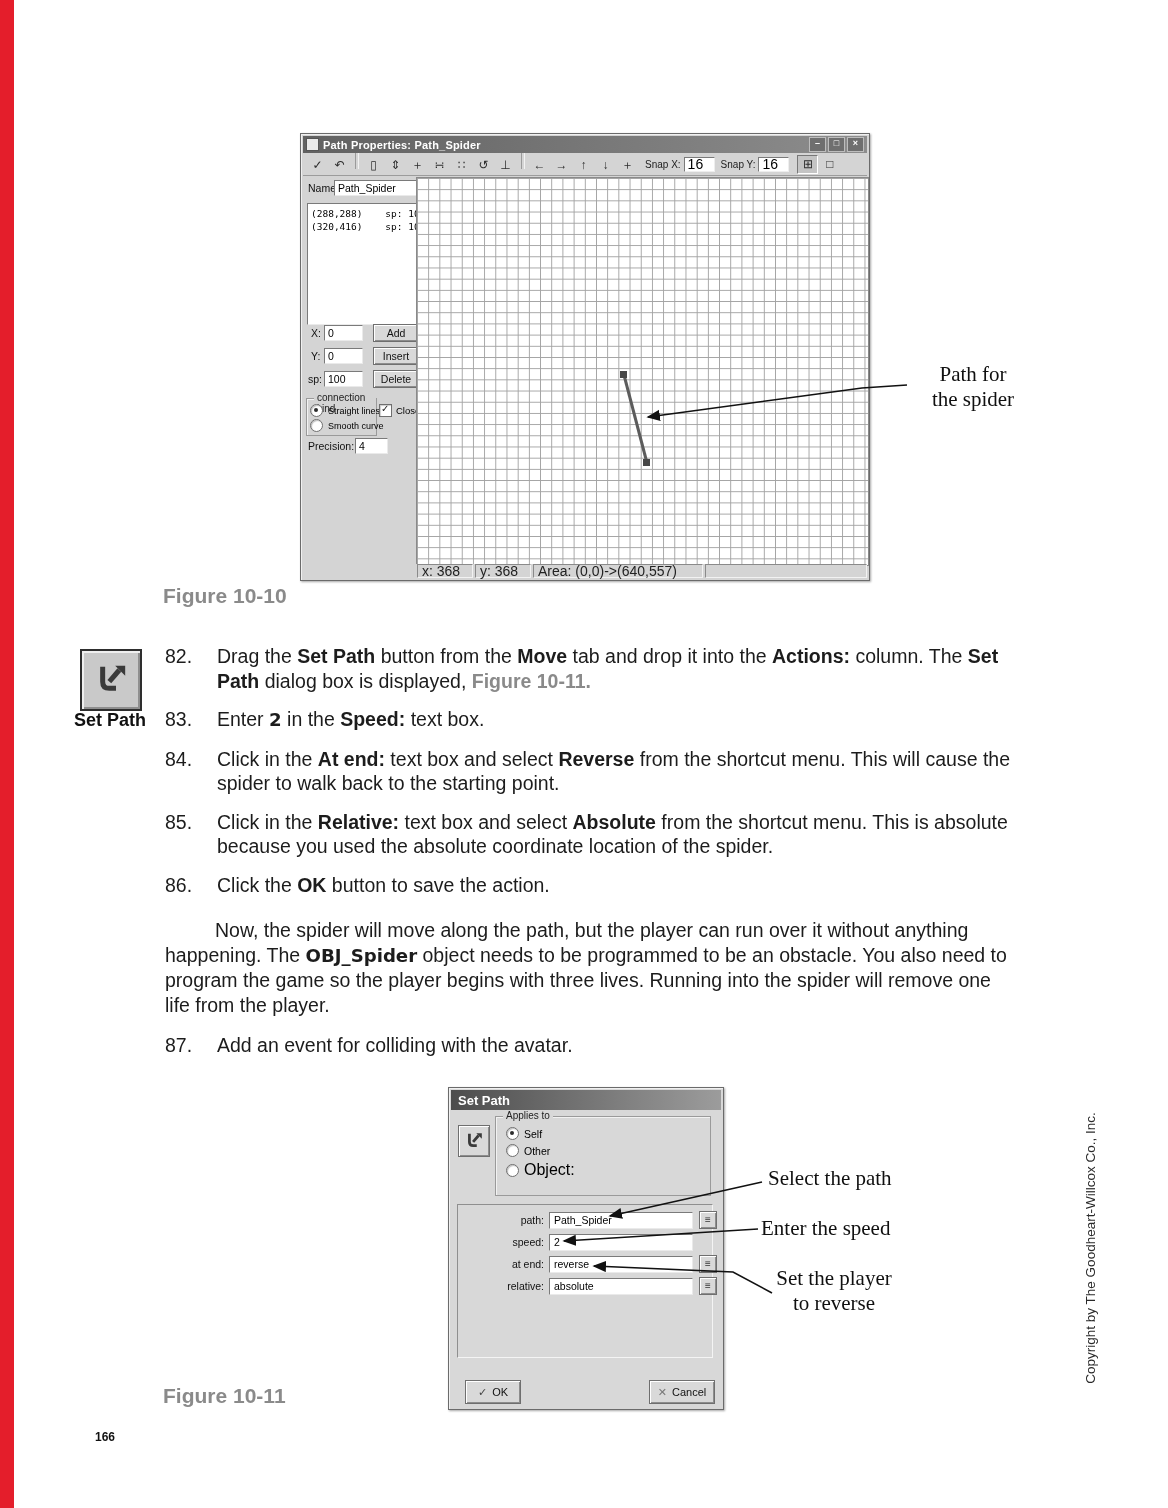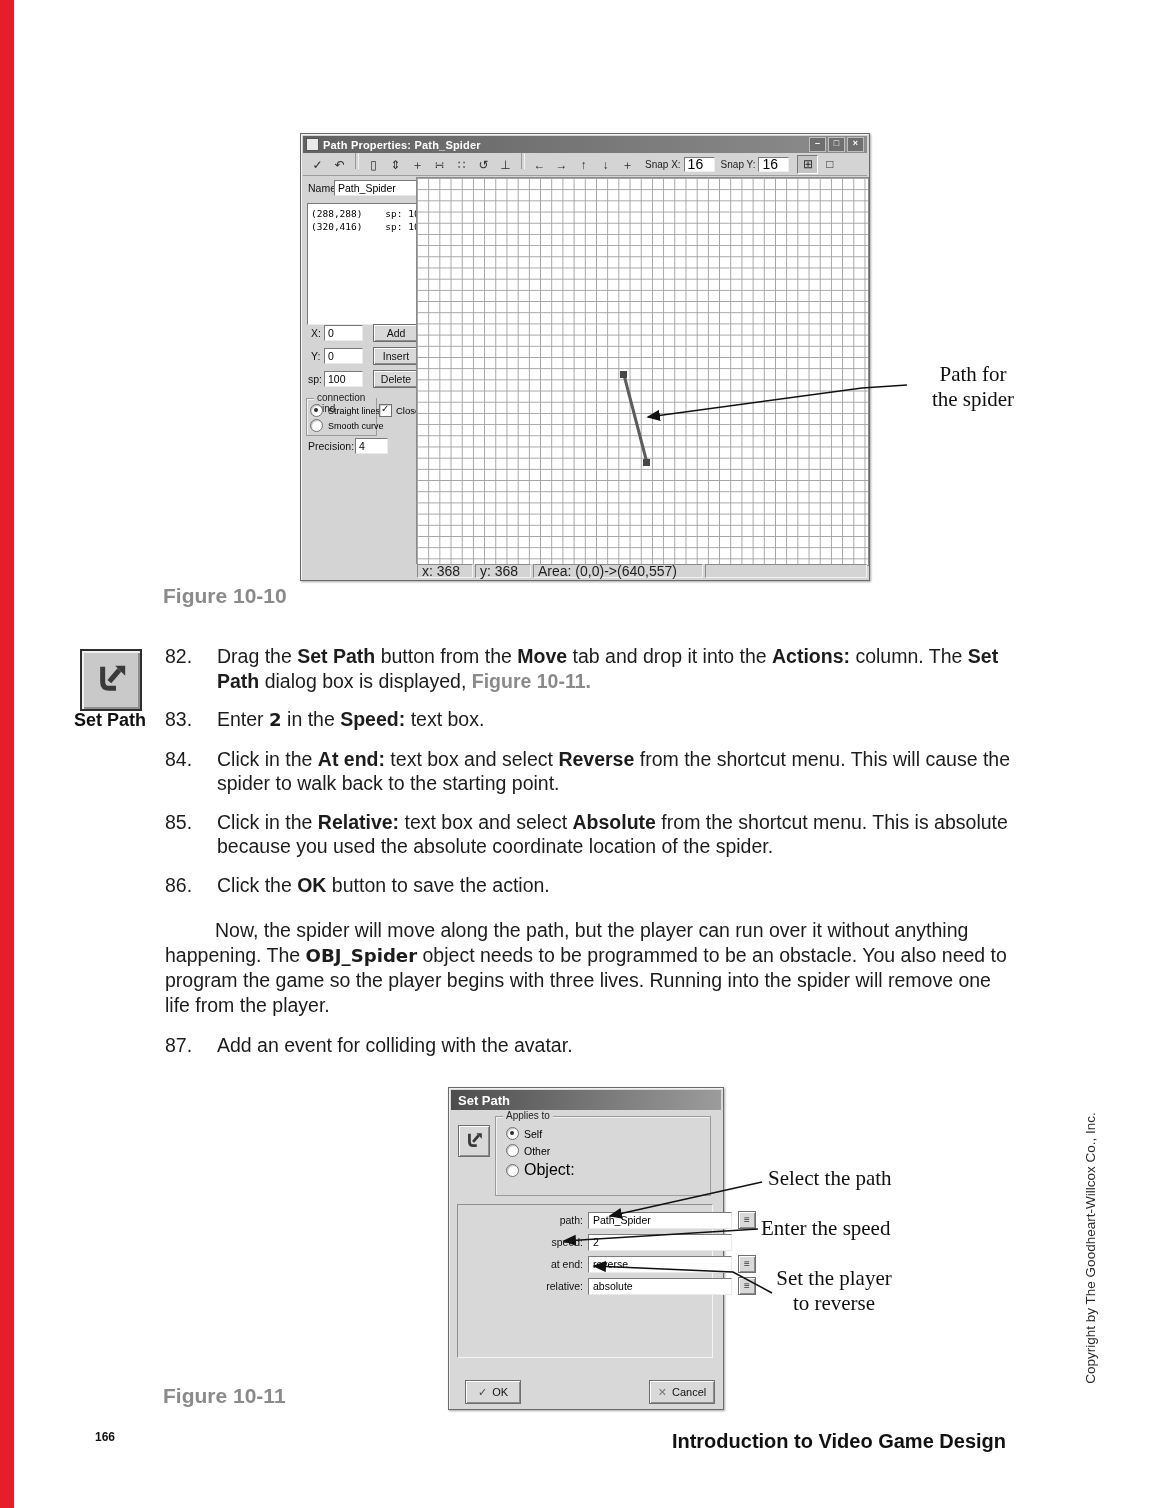--- a/index.html
+++ b/index.html
@@ -242,21 +242,21 @@
         <span class="radio"></span>
         <span>Other</span>
       </div>
       <div style="position:absolute;left:10px;top:44px;display:flex;align-items:center;font-size:16px;">
         <span class="radio"></span>
         <span>Object:</span>
       </div>
     </div>
 
     <div style="position:absolute;left:8px;top:116px;width:256px;height:154px;background:#d8d8d8;
-                border:1px solid;border-color:#8f8f8f #f4f4f4 #f4f4f4 #8f8f8f;padding-top:4px;box-sizing:border-box;padding-left:39px;" id="dlg-fields">
+                border:1px solid;border-color:#8f8f8f #f4f4f4 #f4f4f4 #8f8f8f;padding-top:4px;box-sizing:border-box;" id="dlg-fields">
         <div class="dlg-row">
           <span class="dlg-label">path:</span>
           <span class="dlg-input">Path_Spider</span>
           <span class="dlg-menu-btn">≡</span>
         </div>
         <div class="dlg-row">
           <span class="dlg-label">speed:</span>
           <span class="dlg-input">2</span>
         </div>
         <div class="dlg-row">
@@ -298,15 +298,14 @@
         <path d="M0,0 L8.5,3.5 L0,7 z" fill="#111"></path>
       </marker>
     </defs>
     <polyline points="907,385 862,388 648,417" fill="none" stroke="#111" stroke-width="1.6" marker-end="url(#arw)"></polyline>
     <line x1="762" y1="1182" x2="610" y2="1216" stroke="#111" stroke-width="1.6" marker-end="url(#arw)"></line>
     <line x1="758" y1="1229" x2="564" y2="1241" stroke="#111" stroke-width="1.6" marker-end="url(#arw)"></line>
     <polyline points="772,1293 733,1272 594,1266" fill="none" stroke="#111" stroke-width="1.6" marker-end="url(#arw)"></polyline>
   </svg>
 
   <div class="footer-num" style="left:95px;top:1430px;">166</div>
-  <div class="footer-title" style="left:500px;top:1430px;width:506px;">Introduction to Video Game Design</div>
   <div class="copyright">Copyright by The Goodheart-Willcox Co., Inc.</div>
 </div>
 
 </body></html>

